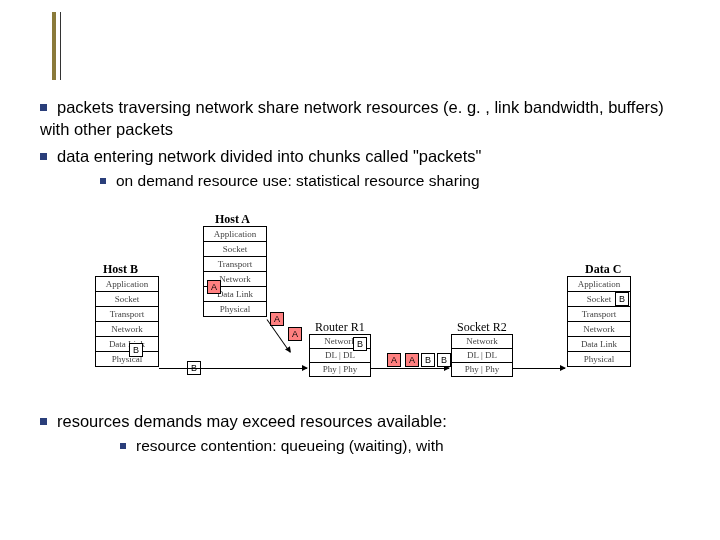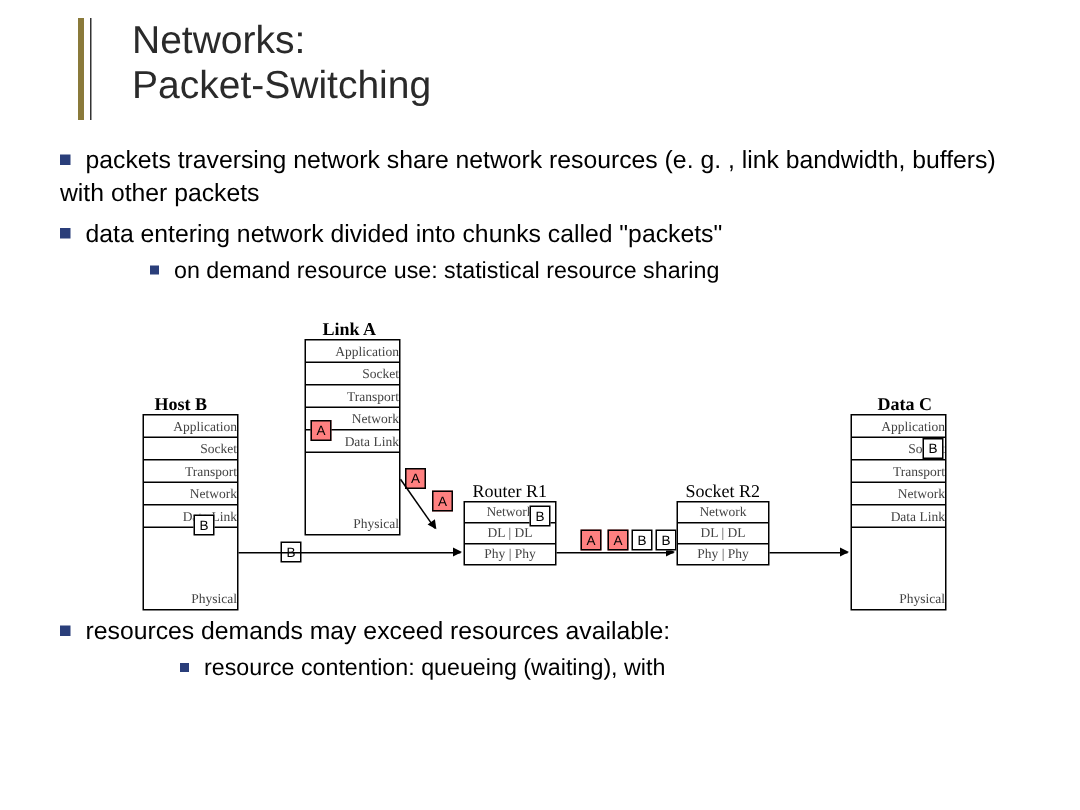--- a/index.html
+++ b/index.html
@@ -78,27 +78,27 @@
   .stack {
     position: absolute;
     width: 62px;
     border: 1px solid #000;
     background: #fff;
   }
   .stack .row {
     border-bottom: 1px solid #000;
     height: 14px;
     line-height: 14px;
-    text-align: right;
+    text-align: center;
     font-size: 9px;
     color: #444;
     white-space: nowrap;
     overflow: hidden;
   }
-  .stack .row:last-child { border-bottom: none; margin-top: 40px; }
+  .stack .row:last-child { border-bottom: none; }
   .rstack {
     position: absolute;
     width: 60px;
     border: 1px solid #000;
     background: #fff;
   }
   .rstack .row {
     border-bottom: 1px solid #000;
     height: 13px;
     line-height: 13px;
@@ -143,35 +143,31 @@
     font-size: 16.5px;
     line-height: 1.35;
   }
 </style>
 </head>
 <body>
 
 <div class="title-wrap">
   <div class="title-accent"></div>
   <div class="title-accent2"></div>
-  <div class="title">
-    <span>Networks:</span><br>
-    <span>Packet-Switching</span>
-  </div>
 </div>
 
 <div class="content">
   <div class="b1"><span class="sq"></span><span>packets traversing network share network resources (e. g. , link bandwidth, buffers) with other packets</span></div>
   <div class="b1"><span class="sq"></span><span>data entering network divided into chunks called "packets"</span></div>
   <div class="b2"><span class="sq sm"></span><span>on demand resource use: statistical resource sharing</span></div>
 </div>
 
 <div class="diagram">
 
-  <div class="host-lbl" style="left:120px; top:-8px;">Link A</div>
+  <div class="host-lbl" style="left:120px; top:-8px;">Host A</div>
   <div class="stack" style="left:108px; top:6px;">
     <div class="row">Application</div>
     <div class="row">Socket</div>
     <div class="row">Transport</div>
     <div class="row">Network</div>
     <div class="row">Data Link</div>
     <div class="row">Physical</div>
   </div>
   <div class="pkt pA" style="left:112px; top:60px;">A</div>
   <div class="pkt pA" style="left:175px; top:92px;">A</div>

